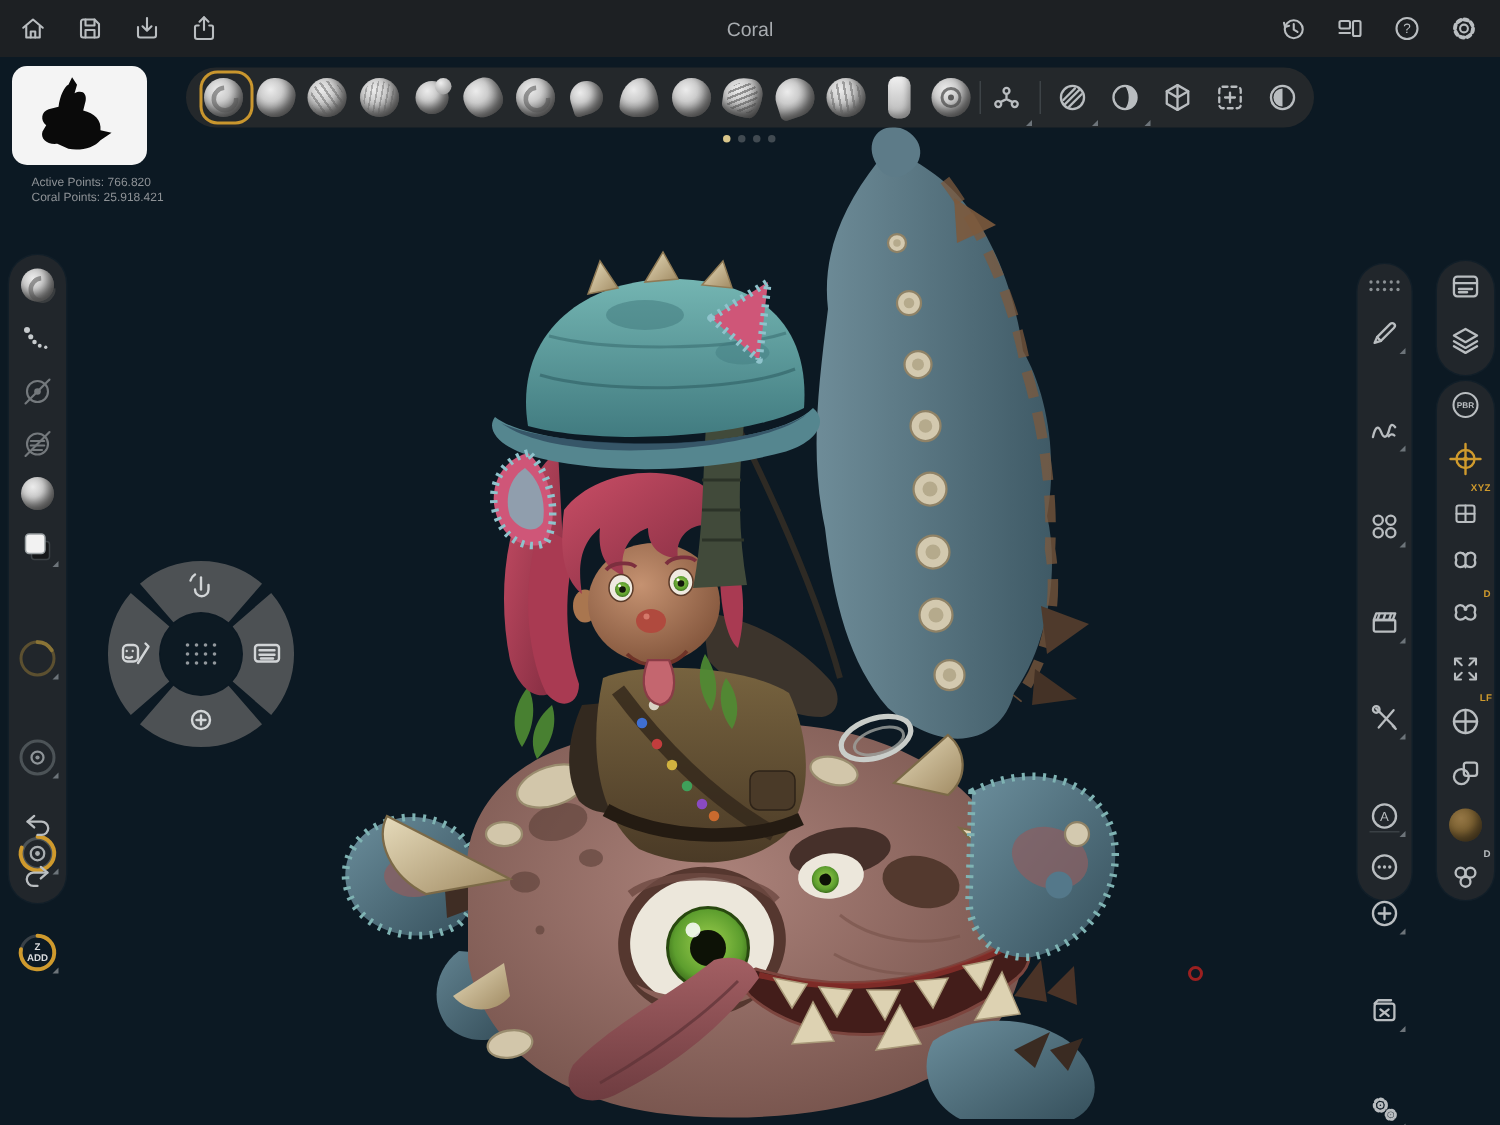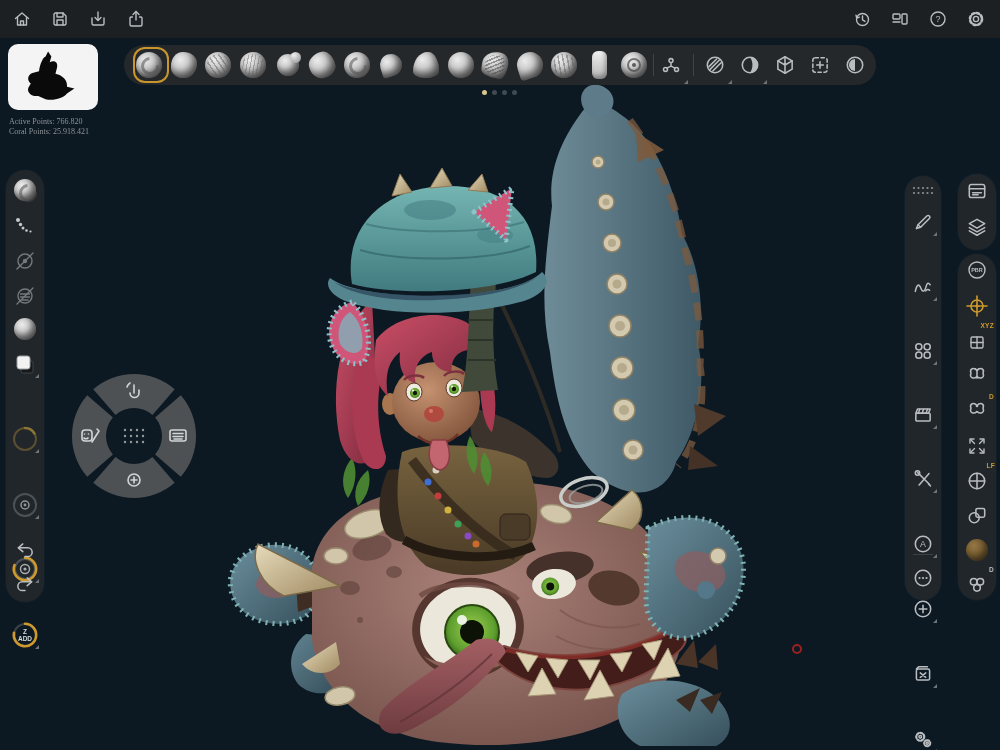--- a/index.html
+++ b/index.html
@@ -21,21 +21,21 @@
   
   .pill{position:absolute;background:#21262b;border-radius:19px;box-shadow:0 0 0 1px rgba(255,255,255,.025);z-index:30;}
   .pitem{position:absolute;left:4px;width:30px;height:30px;display:flex;align-items:center;justify-content:center;}
   .sub{position:relative;}
   .sub::after{content:"";position:absolute;right:1px;bottom:1px;width:0;height:0;
     border-left:4px solid transparent;border-bottom:4px solid #6d747a;}
   .divline{position:absolute;left:8px;width:20px;height:1px;background:#3a4045;}
   
   .thumb{position:absolute;left:8px;top:44px;width:90px;height:66px;background:#f4f4f4;border-radius:10px;
     display:flex;align-items:center;justify-content:center;z-index:30;}
-  .stats{position:absolute;left:9px;top:117px;color:#8e9296;font-size:8px;line-height:9.5px;z-index:30;font-family:Liberation Serif, serif;}
+  .stats{position:absolute;left:21px;top:117px;color:#8e9296;font-size:8px;line-height:9.5px;z-index:30;}
   
   .brushbar{position:absolute;left:124px;top:45px;width:752px;height:40px;background:#24282b;border-radius:20px;
     display:flex;align-items:center;padding-left:8px;box-sizing:border-box;z-index:35;}
   .bcell{width:34.6px;height:40px;display:flex;align-items:center;justify-content:center;flex:0 0 auto;position:relative;}
   .bsel{position:absolute;left:3px;top:4px;width:32px;height:32px;border-radius:10px;
     box-shadow:0 0 0 2px #c9962e;}
   .ball{width:26px;height:26px;border-radius:50%;position:relative;flex:0 0 auto;
     background:radial-gradient(circle at 36% 30%,#ececec 0%,#cccccc 32%,#909090 64%,#555 100%);
     box-shadow:inset -3px -4px 6px rgba(0,0,0,.4);}
   .ball.small{width:22px;height:22px;}
@@ -99,20 +99,21 @@
         </svg>
     </div>
     <div class="tb-btn">
       <svg class="ic" width="20" height="20" viewBox="0 0 20 20">
           <path d="M10 11 V2.5"></path>
           <path d="M7 5.5 L10 2.5 L13 5.5"></path>
           <path d="M6.5 8 H5 A1 1 0 0 0 4 9 V15.5 A1.5 1.5 0 0 0 5.5 17 H14.5 A1.5 1.5 0 0 0 16 15.5 V9 A1 1 0 0 0 15 8 H13.5"></path>
         </svg>
     </div>
   </div>
+  <div class="tb-title">Coral</div>
   <div class="tb-group tb-right">
     <div class="tb-btn">
       <svg class="ic" width="20" height="20" viewBox="0 0 20 20">
           <circle cx="10.5" cy="10.5" r="6"></circle>
           <path d="M10.5 7 V10.8 L13 12.3"></path>
           <path d="M4.7 9 L4 6.2 M4.7 9 L7.4 8.2"></path>
         </svg>
     </div>
     <div class="tb-btn">
       <svg class="ic" width="20" height="20" viewBox="0 0 20 20">

